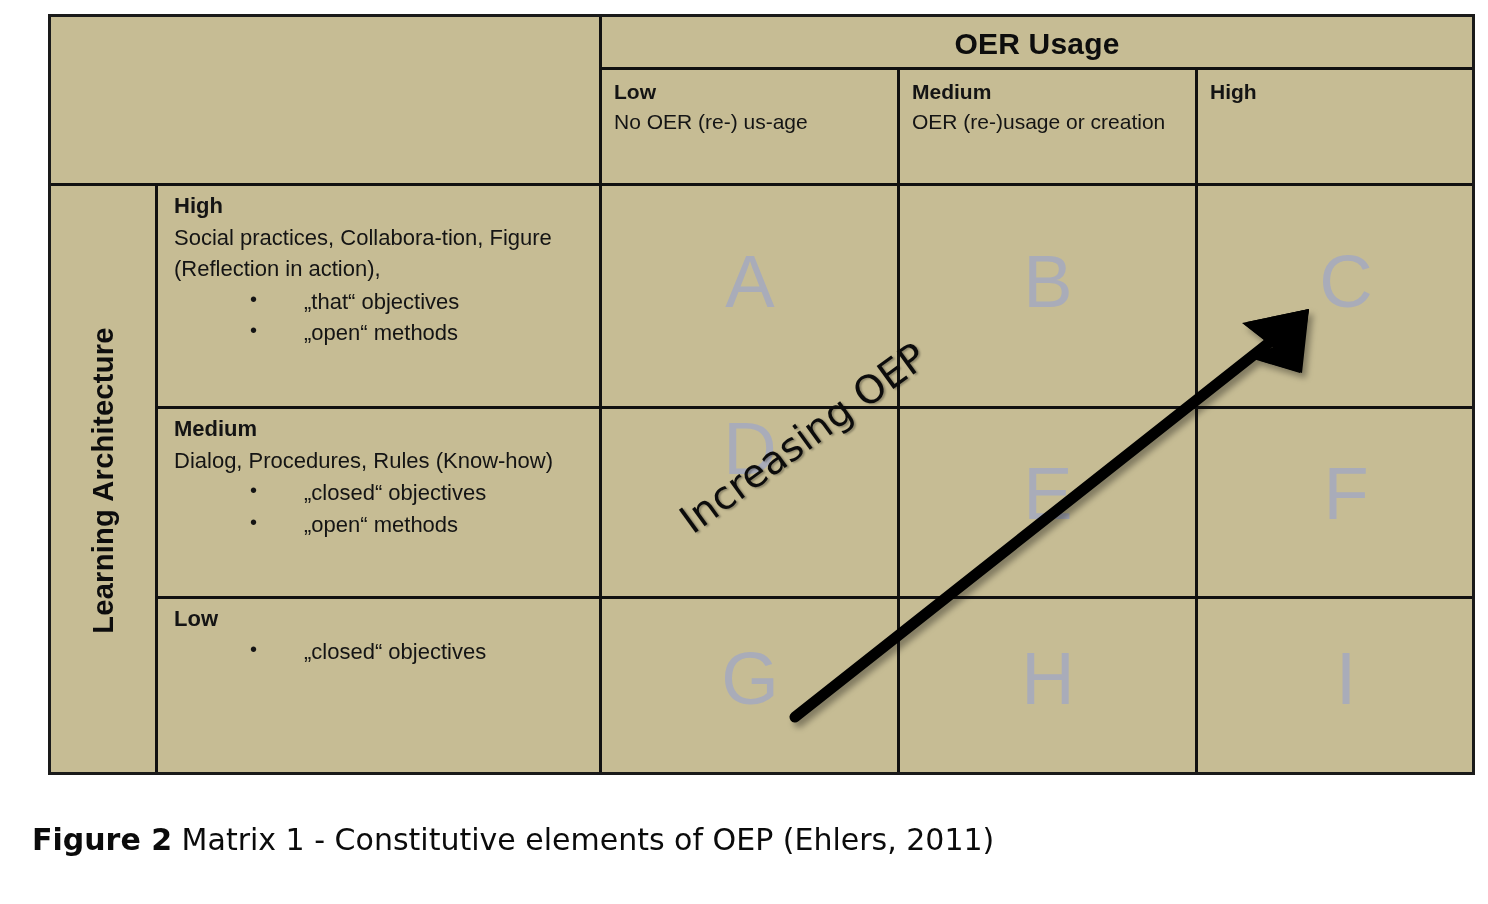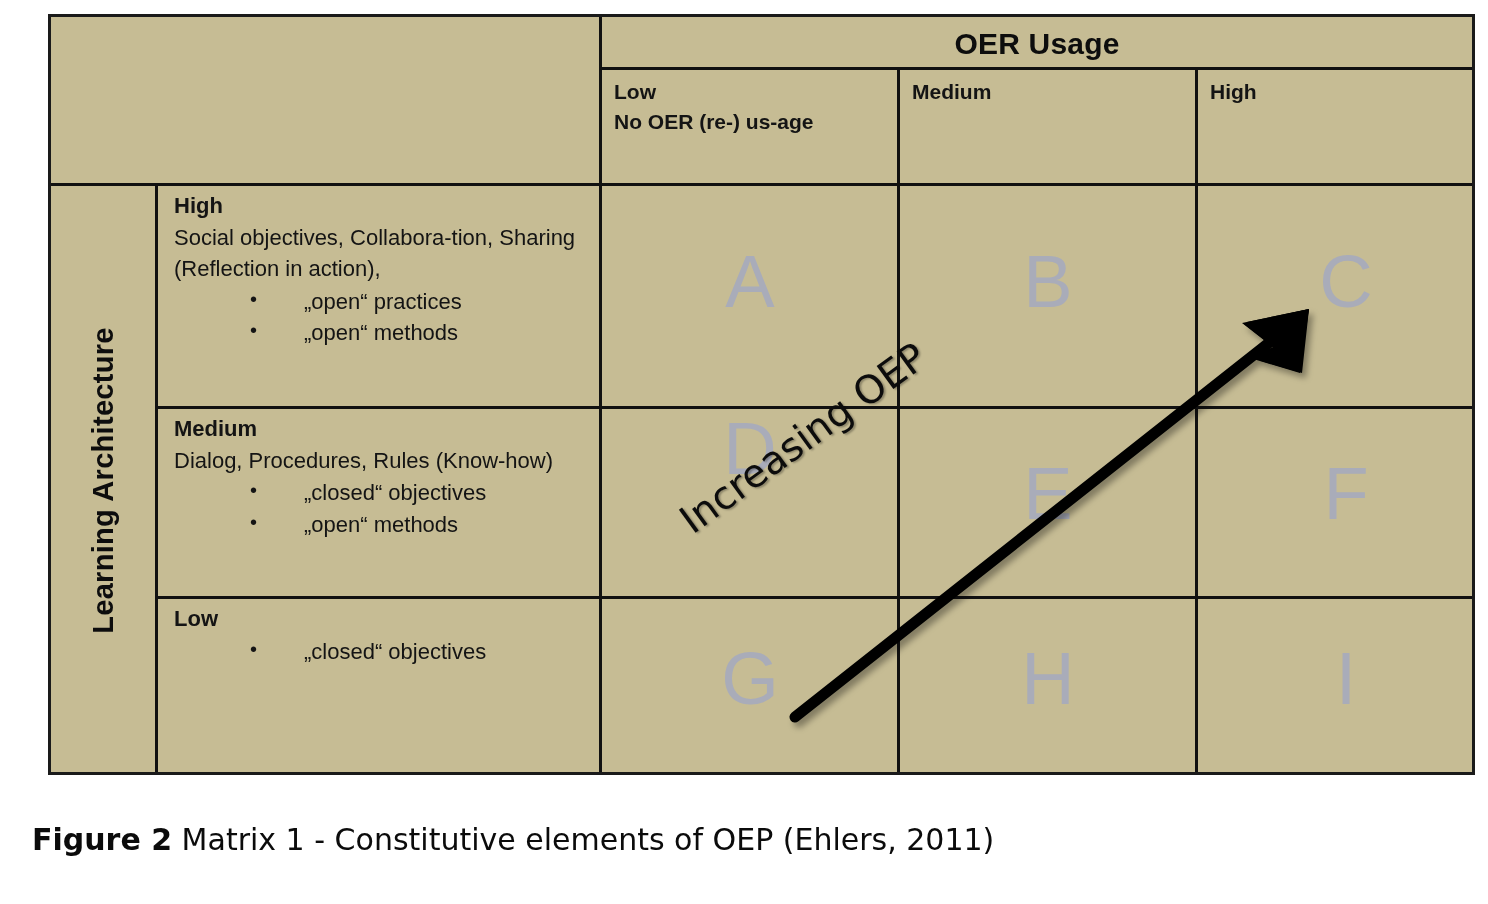--- a/index.html
+++ b/index.html
@@ -72,21 +72,21 @@
     font-size: 21px;
     line-height: 1.42;
     color: #141414;
   }
   .colhead .ch-title {
     font-weight: bold;
     display: block;
   }
   .colhead .ch-desc {
     display: block;
-    font-weight: bold;
+    font-weight: normal;
   }
 
   
   #axis-label-wrap {
     position: absolute;
     left: 0px;
     top: 169px;
     width: 104px;
     height: 589px;
     display: flex;
@@ -203,20 +203,21 @@
 
     <div class="hline" style="left:0px; top:166px; width:1421px;"></div>
 
     <div class="colhead" style="left:551px; width:297px;">
       <span class="ch-title">Low</span>
       <span class="ch-desc">No OER (re-) us-age</span>
     </div>
 
     <div class="colhead" style="left:849px; width:297px;">
       <span class="ch-title">Medium</span>
+      <span class="ch-desc">OER (re-)usage  or creation</span>
     </div>
 
     <div class="colhead" style="left:1147px; width:274px;">
       <span class="ch-title">High</span>
     </div>
 
     <div class="vline" style="left:104px; top:166px; height:589px;"></div>
 
     <div class="vline" style="left:548px; top:0px; height:755px;"></div>
     <div class="vline" style="left:846px; top:50px; height:705px;"></div>
@@ -224,23 +225,23 @@
 
     <div class="hline" style="left:104px; top:389px; width:1317px;"></div>
     <div class="hline" style="left:104px; top:579px; width:1317px;"></div>
 
     <div id="axis-label-wrap">
       <div id="axis-label">Learning Architecture</div>
     </div>
 
     <div class="rowdesc" style="top:169px; height:220px;">
       <span class="rd-title">High</span>
-      <span class="rd-desc">Social objectives, Collabora-tion, Sharing (Reflection in action),</span>
+      <span class="rd-desc">Social practices, Collabora-tion, Figure (Reflection in action),</span>
       <ul>
-        <li>„open“ practices</li>
+        <li>„that“ objectives</li>
         <li>„open“ methods</li>
       </ul>
     </div>
 
     <div class="rowdesc" style="top:392px; height:187px;">
       <span class="rd-title">Medium</span>
       <span class="rd-desc">Dialog, Procedures, Rules (Know-how)</span>
       <ul>
         <li>„closed“ objectives</li>
         <li>„open“ methods</li>

